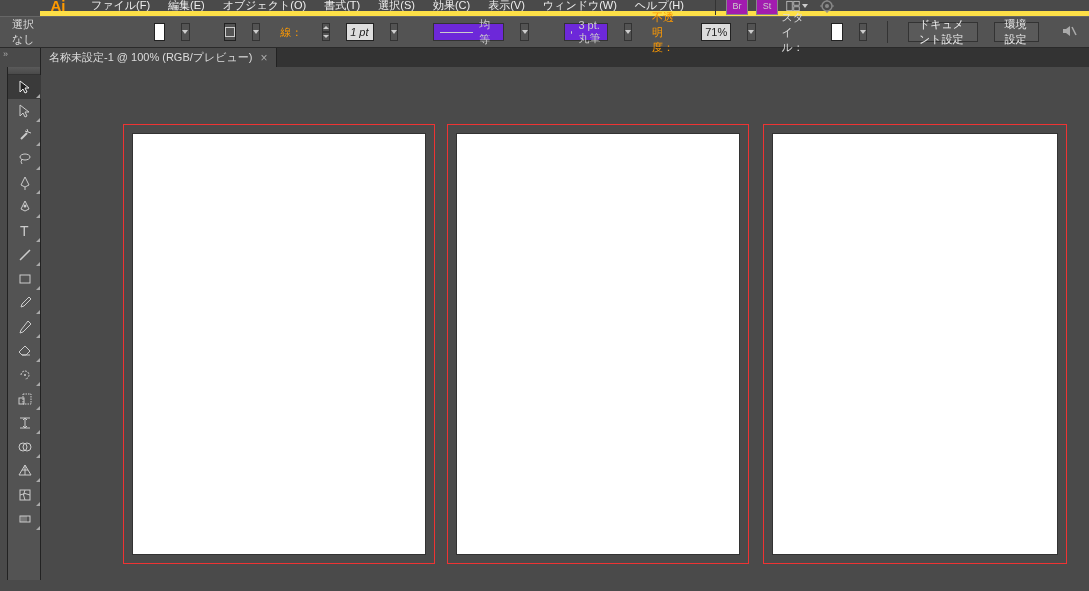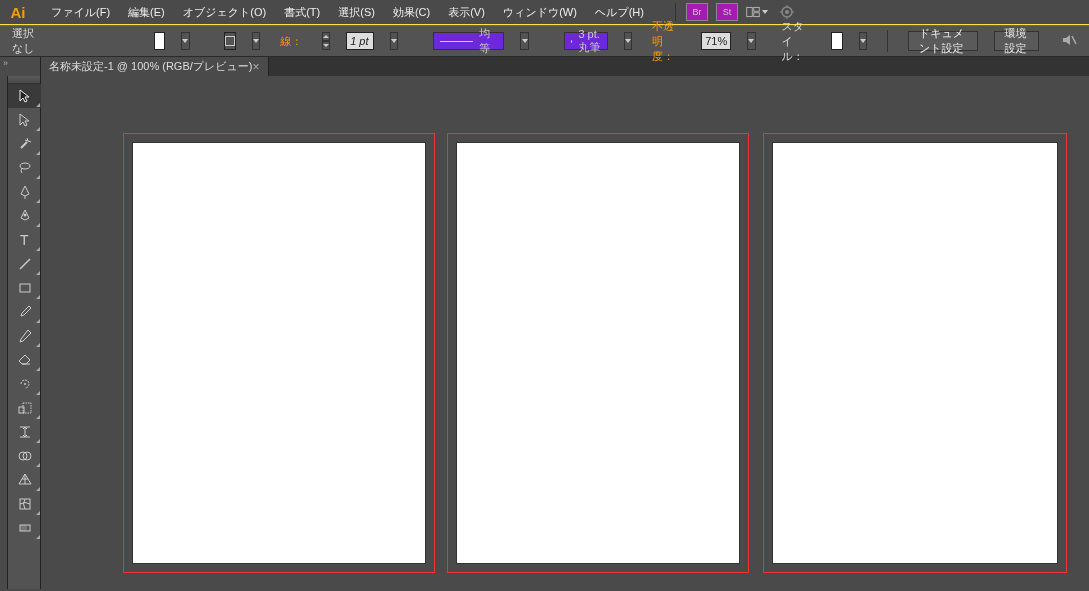--- a/index.html
+++ b/index.html
@@ -1,19 +1,19 @@
 <!DOCTYPE html>
 <html><head>
 <meta charset="utf-8">
 <style>
 * { margin: 0; padding: 0; box-sizing: border-box; font-family: "Meiryo", sans-serif; }
 body { background: #4a4a4a; width: 1089px; height: 591px; overflow: hidden; position: relative; color: #ccc; font-size: 11px; }
 
 
-.menu-bar { height: 25px; background: #4a4a4a; display: flex; align-items: center; padding: 0 4px; border-bottom: 1px solid #fde047; }
+.menu-bar { height: 16px; background: #4a4a4a; display: flex; align-items: center; padding: 0 4px; border-bottom: 5px solid #fde047; margin-left: 40px; }
 .app-logo { width: 28px; height: 27px; display: flex; align-items: center; justify-content: center; font-weight: bold; color: #ff9a00; font-size: 15px; margin-right: 10px; }
 .menu-item { padding: 4px 9px; color: #eee; cursor: default; }
 .menu-spacer { width: 16px; }
 .menu-iconbox { width: 22px; height: 18px; border: 1px solid #888; background: #a21caf; margin: 0 4px; display: flex; align-items: center; justify-content: center; font-size: 9px; color: #ccc; }
 .menu-icon-plain { width: 22px; height: 18px; margin: 0 4px; display: flex; align-items: center; justify-content: center; }
 .menu-icon-plain svg { width: 18px; height: 16px; }
 
 
 .control-bar { height: 32px; background: #535353; border-top: 1px solid #666; border-bottom: 1px solid #2a2a2a; display: flex; align-items: center; padding: 0 10px; gap: 16px; }
 .sel-label { color: #ddd; padding: 0 6px 0 2px; }
@@ -34,21 +34,21 @@
 .opacity-input { width: 46px; height: 18px; background:#ddd; border:1px solid #222; color:#222; padding:0 3px; display:flex; align-items:center; }
 .style-label { color:#ddd; padding: 0 4px 0 10px; }
 .btn { height: 20px; background: #5a5a5a; border: 1px solid #333; color:#eee; padding: 0 10px; display:flex; align-items:center; }
 .sep { width: 1px; height: 22px; background: #333; margin: 0 4px; }
 .mic-icon { margin-left: 6px; }
 
 
 .tab-area { display: flex; height: 19px; background: #333; }
 .tab-gutter { width: 41px; height: 19px; background: #4a4a4a; border-right: 1px solid #222; position:relative; }
 .tab-gutter:after { content:"»"; position:absolute; top:1px; left:3px; color:#aaa; font-size:9px; }
-.doc-tab { height: 19px; background: #4a4a4a; border-right: 1px solid #222; display:flex; align-items:center; padding: 0 8px; color:#ddd; font-size: 11px; }
+.doc-tab { height: 19px; background: #4a4a4a; border-right: 1px solid #222; display:flex; align-items:center; padding: 0 8px; gap: 8px; color:#ddd; font-size: 11px; }
 .tab-close { color:#aaa; font-size: 12px; }
 
 
 .main { display: flex; height: calc(591px - 27px - 32px - 19px); }
 .tool-gutter { width: 8px; background: #4a4a4a; border-right:1px solid #222; }
 .tool-panel { width: 33px; background: #535353; border-right: 1px solid #222; display:flex; flex-direction:column; }
 .tool-header { height: 8px; background: linear-gradient(#5a5a5a,#4a4a4a); border-bottom:1px solid #333; }
 .tool-btn { width: 33px; height: 24px; display:flex; align-items:center; justify-content:center; position:relative; }
 .tool-btn.selected { background: #3a3a3a; }
 .tool-btn svg { width: 16px; height: 16px; }

